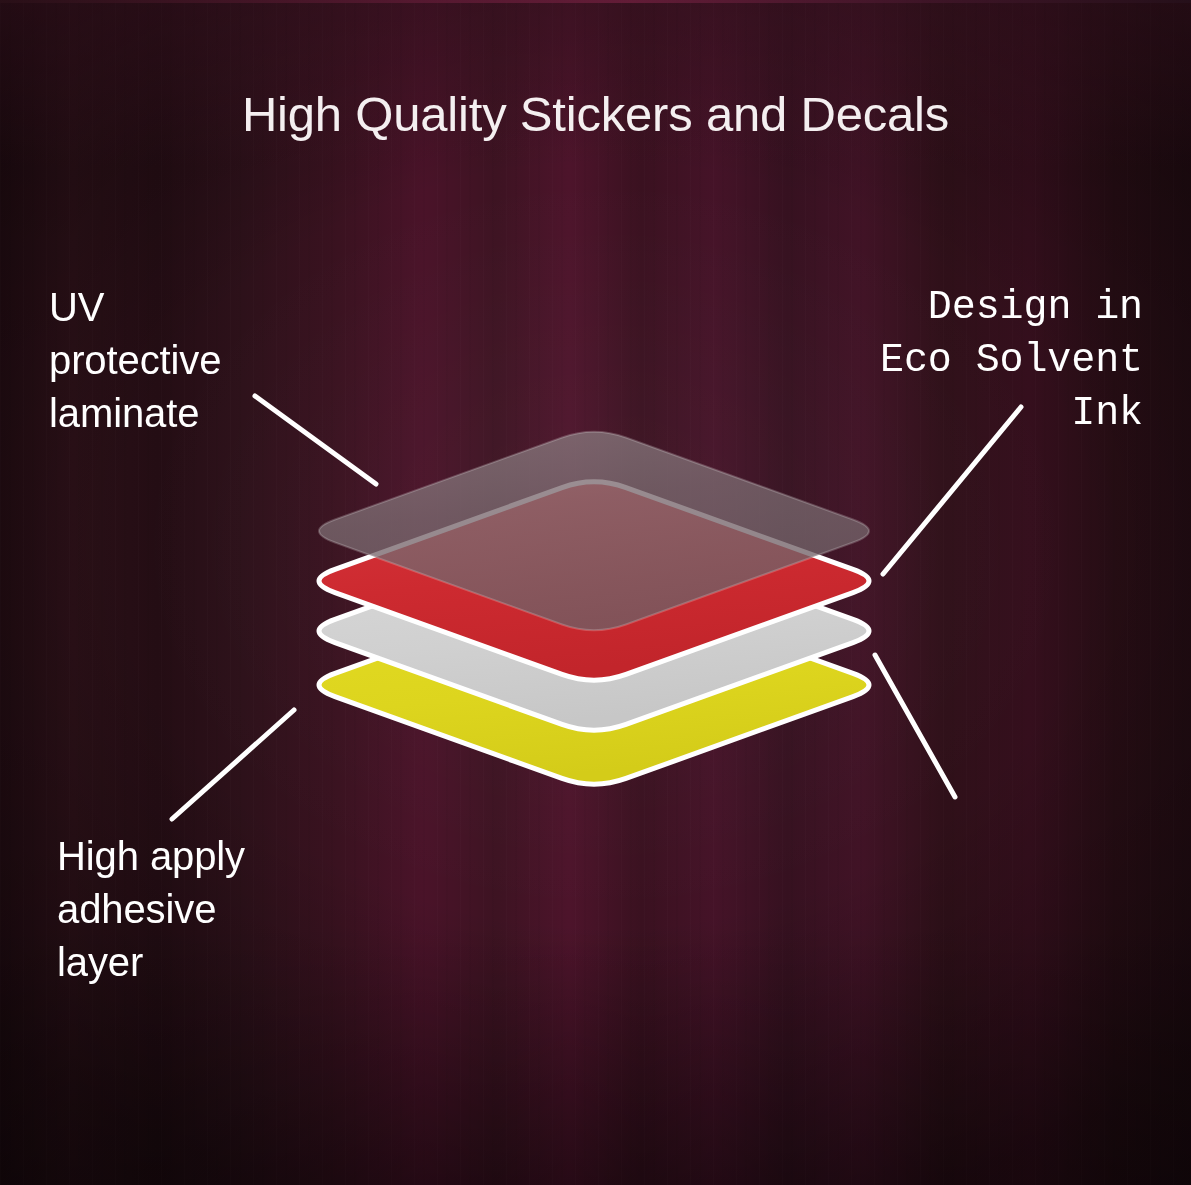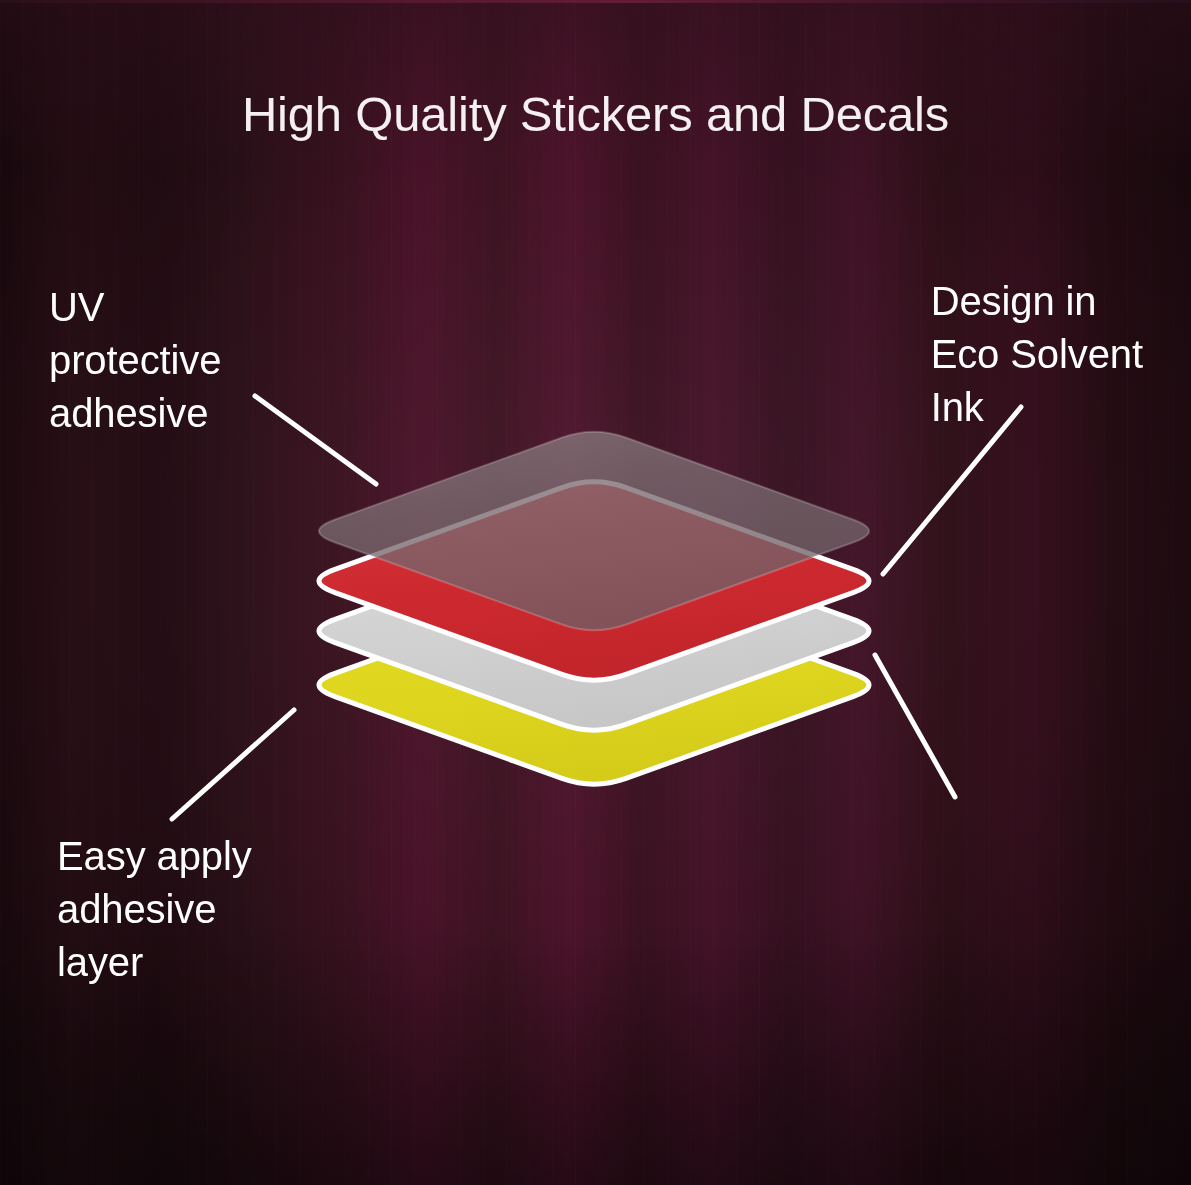--- a/index.html
+++ b/index.html
@@ -92,21 +92,21 @@
   .label {
     position: absolute;
     color: #ffffff;
     font-size: 40px;
     line-height: 53px;
     font-weight: 400;
     letter-spacing: -0.1px;
     white-space: pre-line;
   }
   .label.l-tl { left: 49px;  top: 281px; text-align: left; }
-  .label.l-tr { right: 68px; top: 275px; text-align: left; }
+  .label.l-tr { right: 68px; top: 281px; text-align: right; font-family: Liberation Mono, monospace; }
   .label.l-bl { left: 57px;  top: 830px; text-align: left; }
   .label.l-br { right: 68px; top: 830px; text-align: right; }
 
   
   #stack {
     position: absolute;
     left: 0;
     top: 0;
     width: 1191px;
     height: 1185px;
@@ -168,21 +168,21 @@
     <g stroke="#ffffff" stroke-width="5" stroke-linecap="round">
       <line id="ll-0" x1="255" y1="396" x2="376" y2="484"></line>
       <line id="ll-1" x1="1021" y1="407" x2="883" y2="574"></line>
       <line id="ll-2" x1="172" y1="819" x2="294" y2="710"></line>
       <line id="ll-3" x1="875" y1="655" x2="955" y2="797"></line>
     </g>
   </svg>
 
   <div class="label l-tl">UV
 protective
-adhesive</div>
+laminate</div>
   <div class="label l-tr">Design in
 Eco Solvent
 Ink</div>
-  <div class="label l-bl">Easy apply
+  <div class="label l-bl">High apply
 adhesive
 layer</div>
 
 </div>
 
 </body></html>

